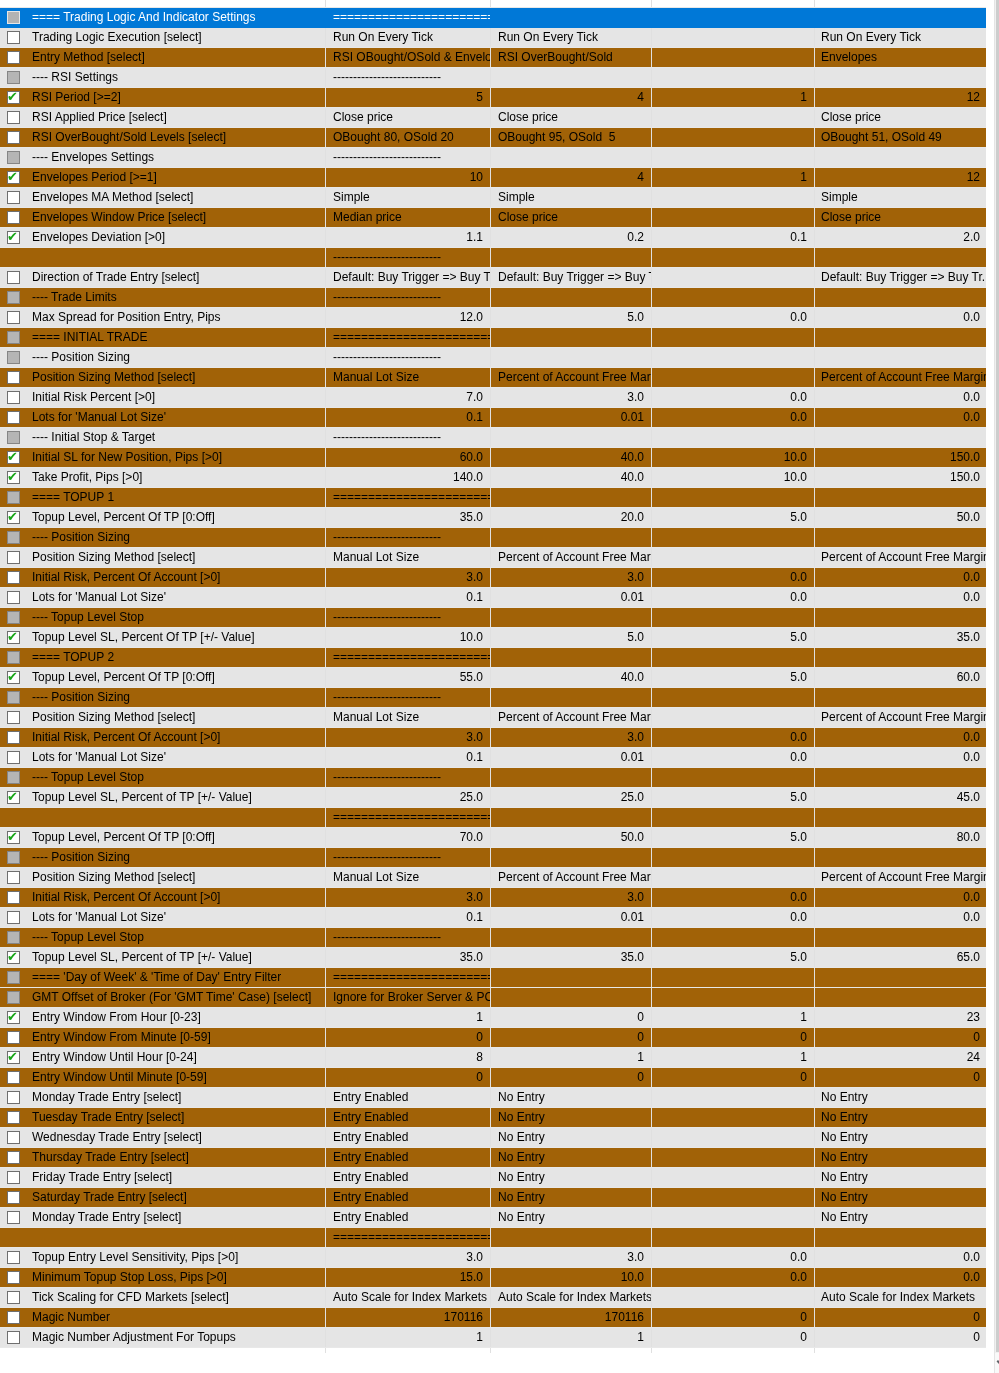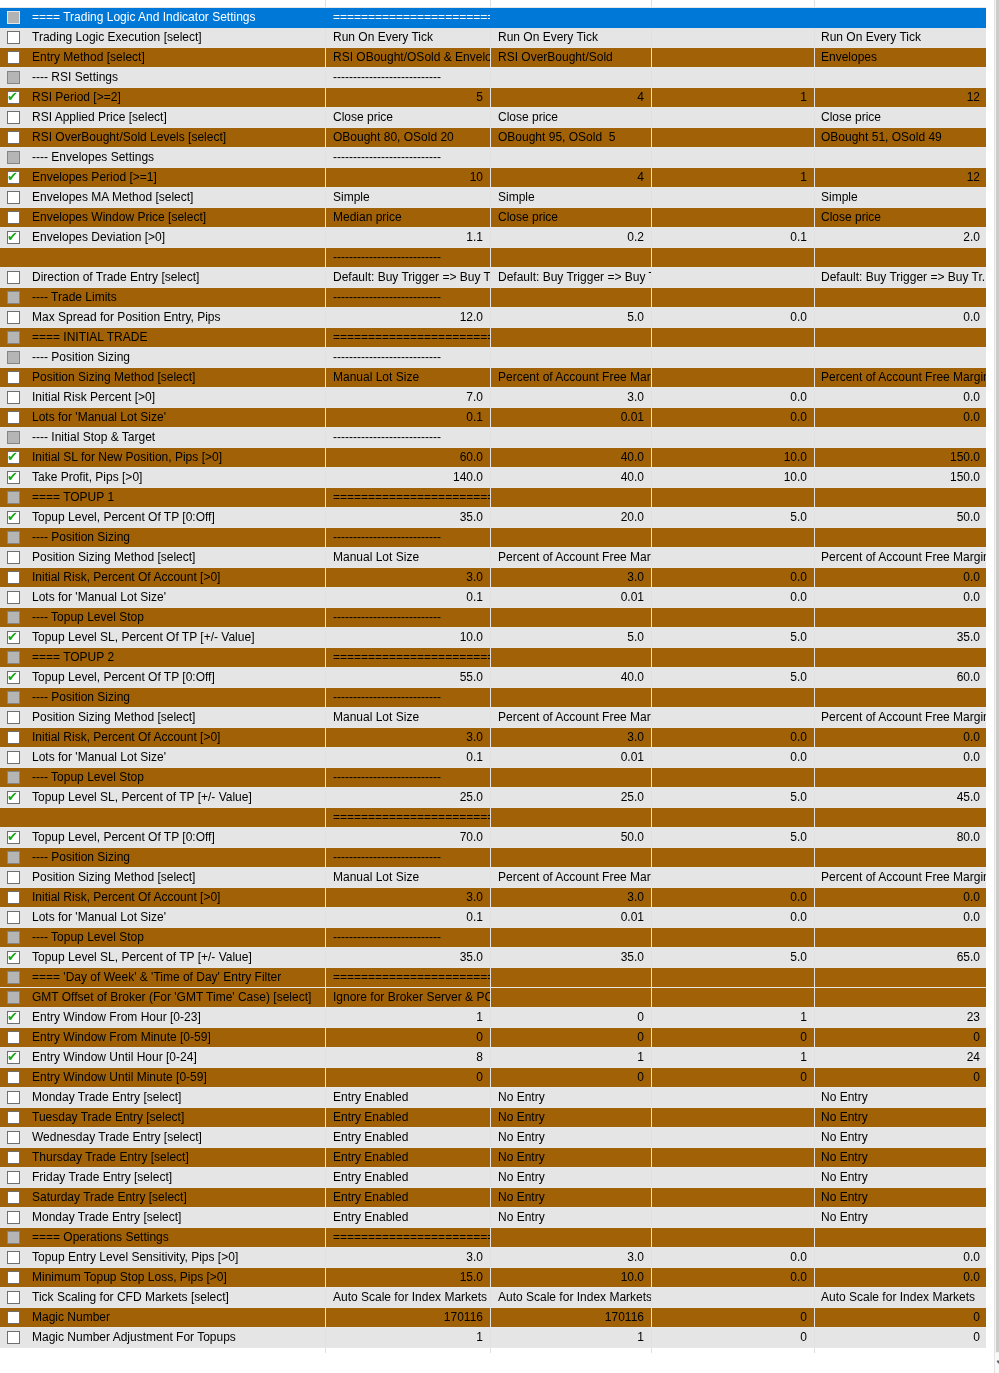--- a/index.html
+++ b/index.html
@@ -472,21 +472,20 @@
           <div class="cell c-stop">No Entry</div>
         </div>
         <div class="row odd">
           <div class="cell c-name"><span class="cb"></span><span class="lbl">Monday Trade Entry [select]</span></div>
           <div class="cell c-value">Entry Enabled</div>
           <div class="cell c-start">No Entry</div>
           <div class="cell c-step"></div>
           <div class="cell c-stop">No Entry</div>
         </div>
         <div class="row even">
-          <div class="cell c-name"><span class="cb disabled"></span><span class="lbl">==== Operations Settings</span></div>
           <div class="cell c-value">===============================</div>
           <div class="cell c-start"></div>
           <div class="cell c-step"></div>
           <div class="cell c-stop"></div>
         </div>
         <div class="row odd">
           <div class="cell c-name"><span class="cb"></span><span class="lbl">Topup Entry Level Sensitivity, Pips [&gt;0]</span></div>
           <div class="cell c-value num">3.0</div>
           <div class="cell c-start num">3.0</div>
           <div class="cell c-step num">0.0</div>

